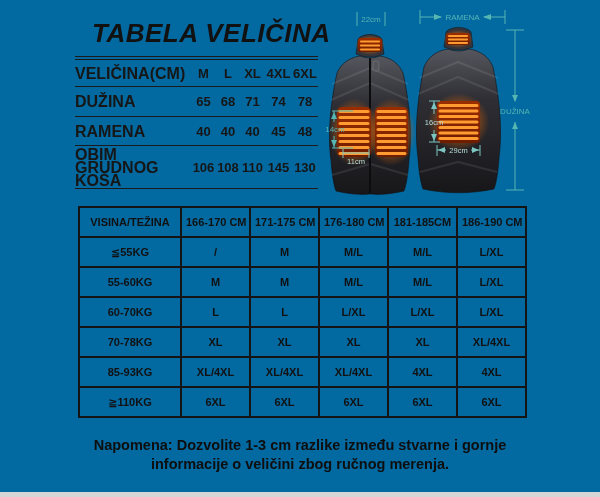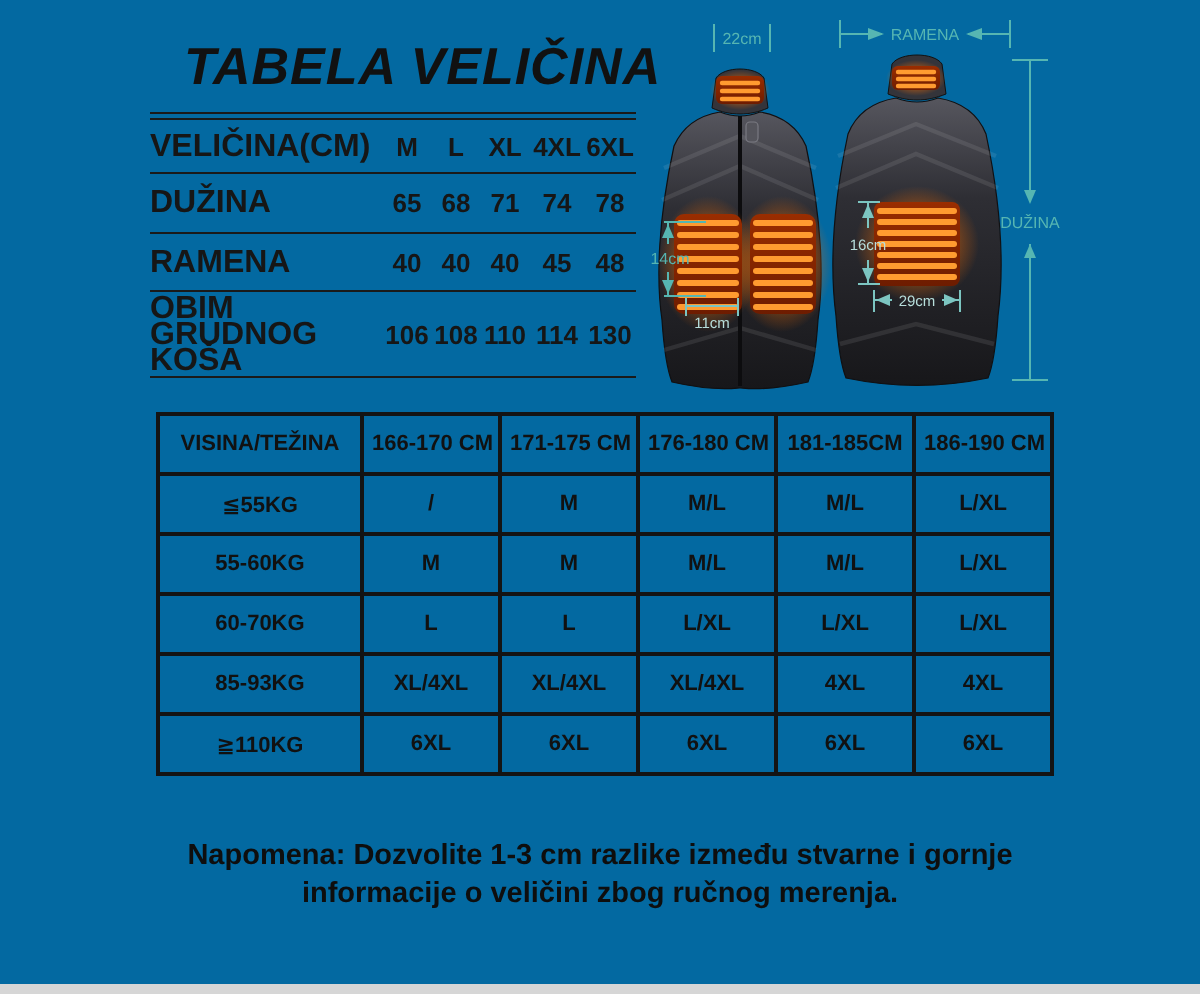--- a/index.html
+++ b/index.html
@@ -27,21 +27,21 @@
   .vest{position:absolute;left:322px;top:0;width:278px;height:200px;}
   
   .fit-wrap{position:absolute;left:78px;top:206px;}
   table.fit{border-collapse:collapse;table-layout:fixed;width:447px;}
   .fit th,.fit td{
     border:2px solid #141414;padding:4px;height:20px;
     font-size:11px;font-weight:bold;text-align:center;vertical-align:middle;color:#111;
     overflow:hidden;white-space:nowrap;
   }
   
-  .note{position:absolute;left:0;top:419px;width:600px;text-align:center;
+  .note{position:absolute;left:0;top:436px;width:600px;text-align:center;
     font-size:14.5px;font-weight:bold;line-height:19px;color:#0e0e0e;}
   .page-edge{position:absolute;left:0;bottom:0;width:600px;height:5px;background:#d6d6d6;}
 </style>
 </head>
 <body>
 
 <div class="page">
 
   <h1 class="title">TABELA VELIČINA</h1>
 
@@ -80,21 +80,21 @@
             <td>40</td>
             <td>40</td>
             <td>45</td>
             <td>48</td>
           </tr>
           <tr>
             <th>OBIM GRUDNOG KOŠA</th>
             <td>106</td>
             <td>108</td>
             <td>110</td>
-            <td>114</td>
+            <td>145</td>
             <td>130</td>
           </tr>
         </tbody>
     </table>
   </div>
 
   <svg class="vest" viewBox="0 0 278 200" xmlns="http://www.w3.org/2000/svg" font-family="Liberation Sans, sans-serif">
     <defs>
       <linearGradient id="vg" x1="0" y1="0" x2="0" y2="1">
         <stop offset="0" stop-color="#56565e"></stop>
@@ -283,20 +283,28 @@
           </tr>
           <tr>
             <th>60-70KG</th>
             <td>L</td>
             <td>L</td>
             <td>L/XL</td>
             <td>L/XL</td>
             <td>L/XL</td>
           </tr>
           <tr>
+            <th>70-78KG</th>
+            <td>XL</td>
+            <td>XL</td>
+            <td>XL</td>
+            <td>XL</td>
+            <td>XL/4XL</td>
+          </tr>
+          <tr>
             <th>85-93KG</th>
             <td>XL/4XL</td>
             <td>XL/4XL</td>
             <td>XL/4XL</td>
             <td>4XL</td>
             <td>4XL</td>
           </tr>
           <tr>
             <th>≧110KG</th>
             <td>6XL</td>

